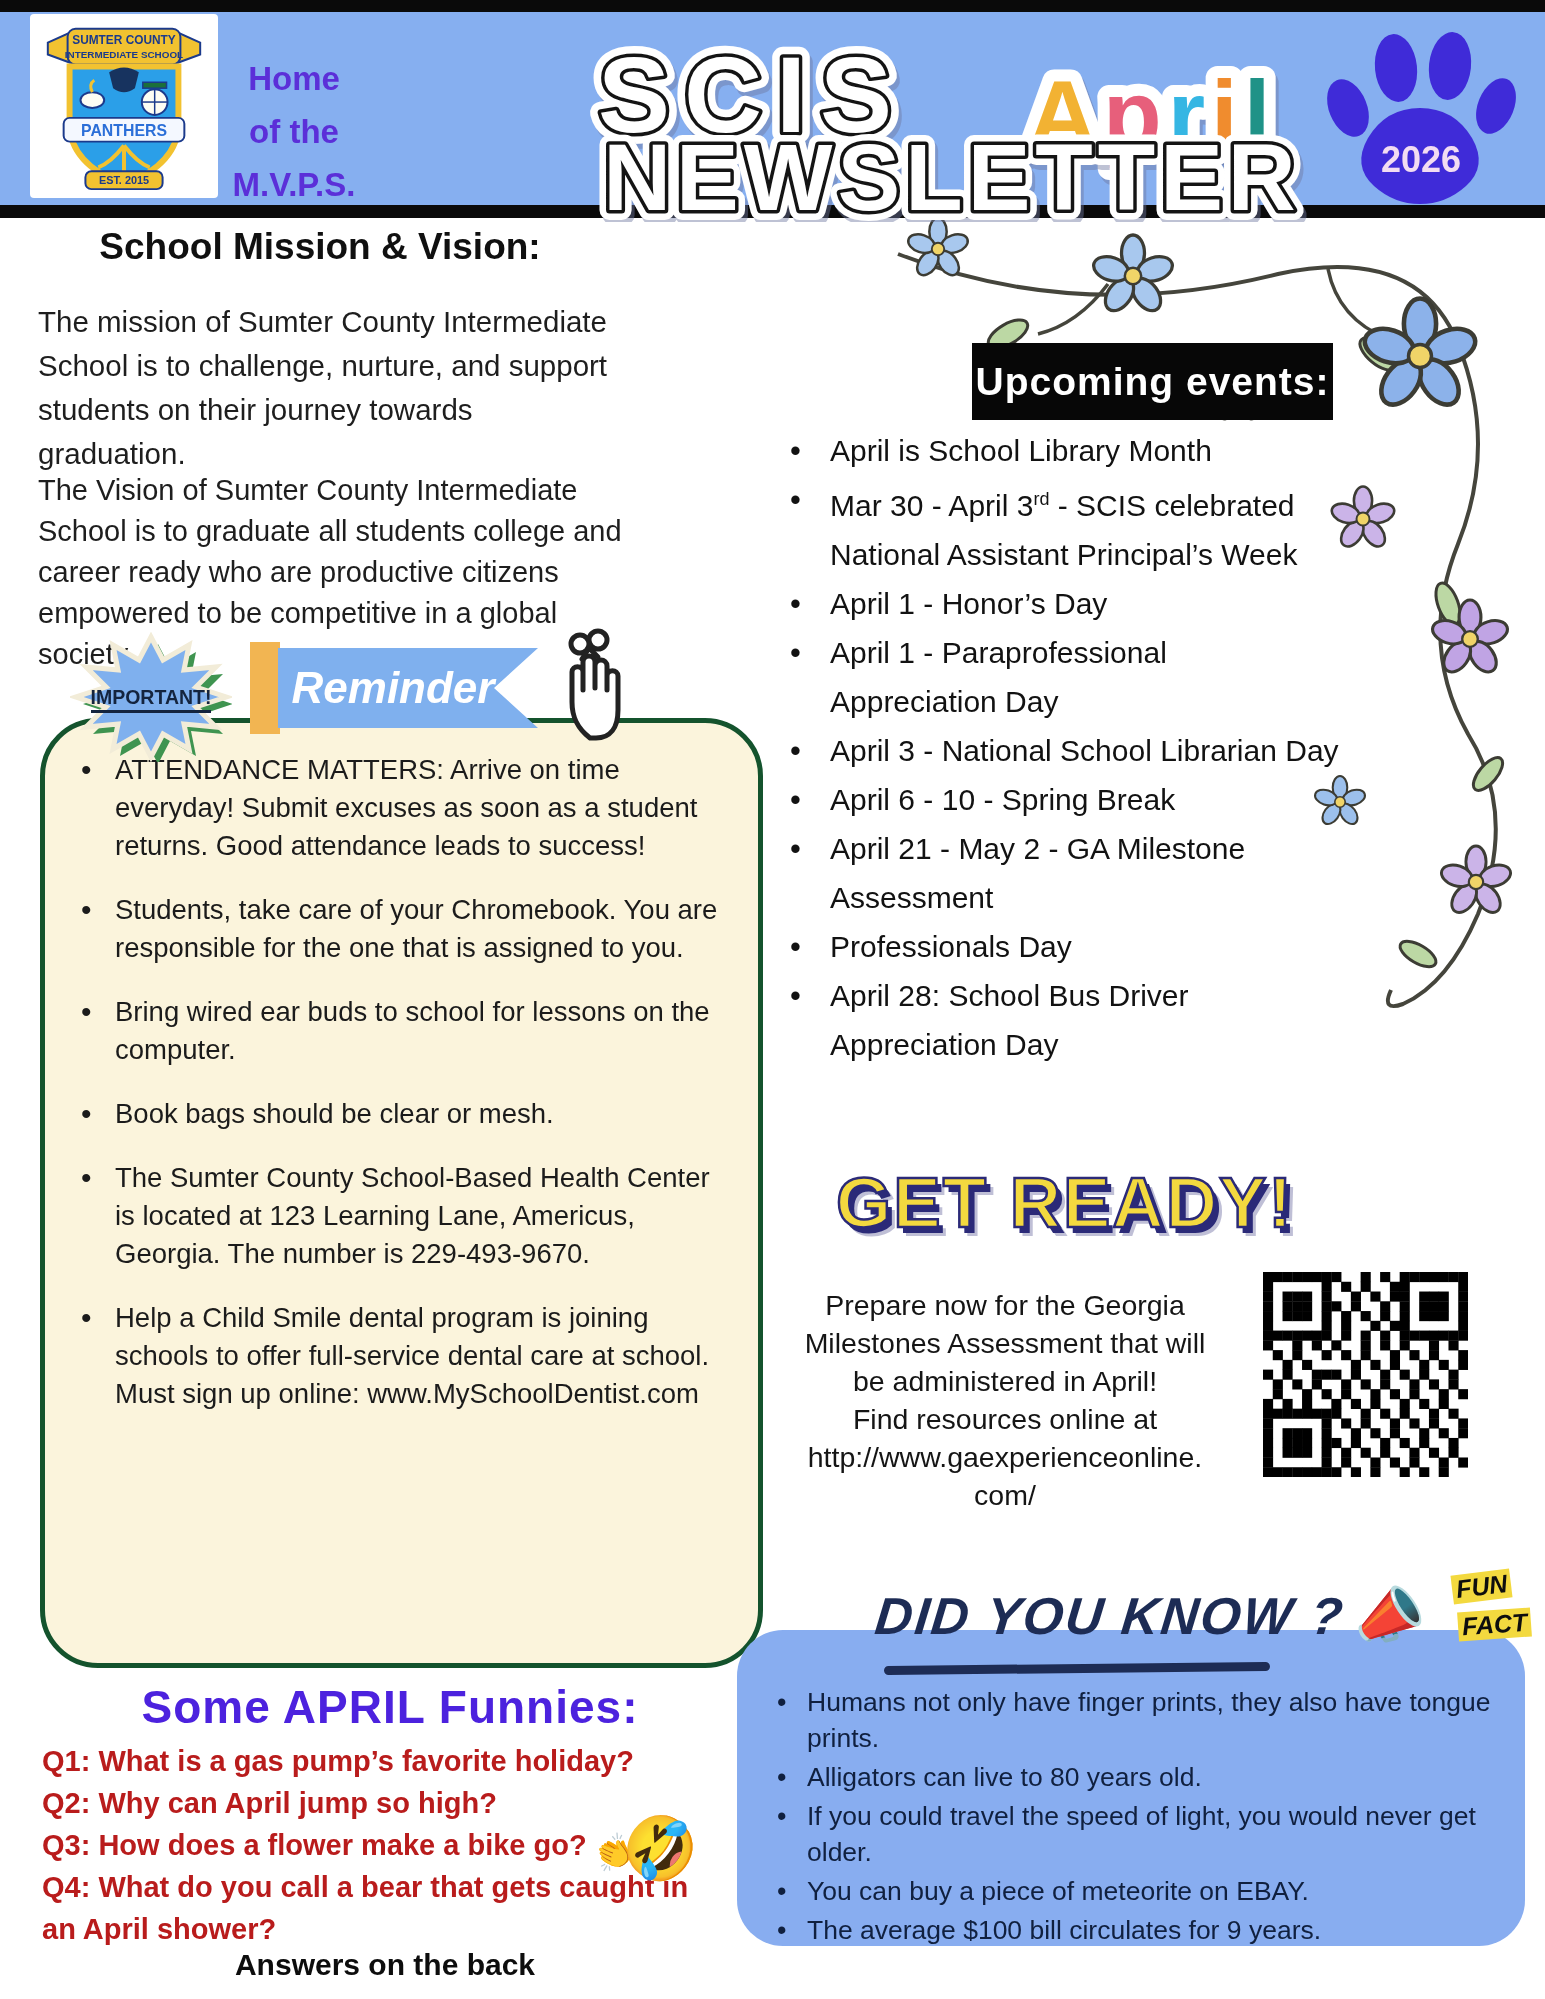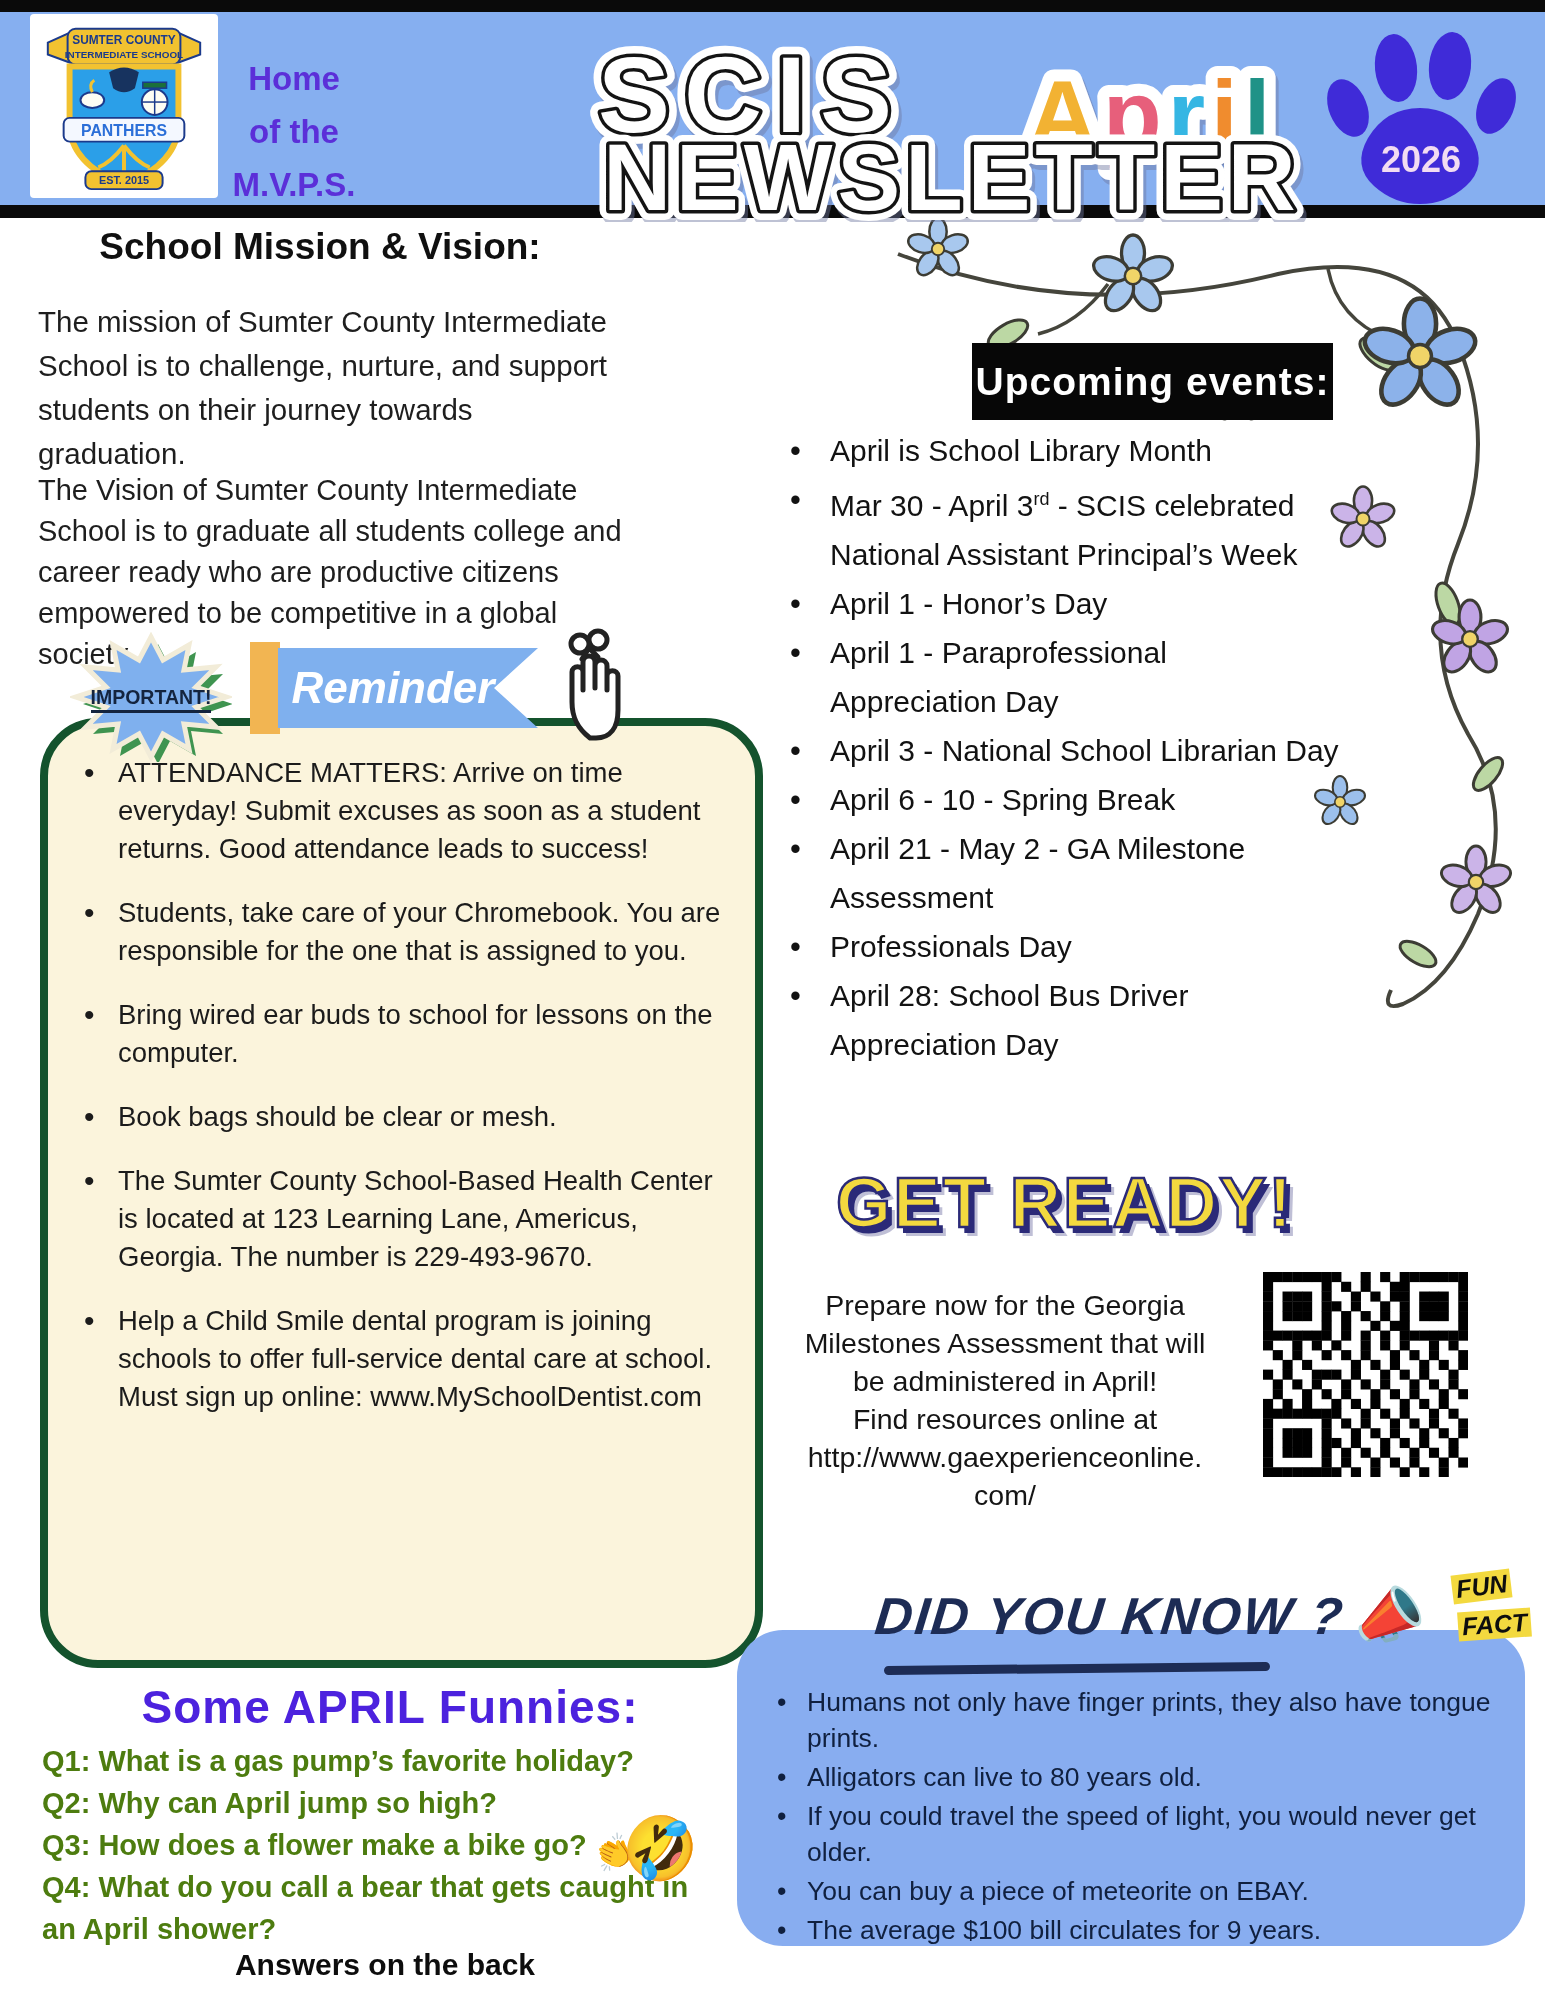--- a/index.html
+++ b/index.html
@@ -31,31 +31,31 @@
                    font-size:19.5px;font-weight:800;color:#14243e;}
   .important-label b{border-bottom:3px solid #14243e;padding-bottom:2px;font-weight:800;}
   .reminder-ribbon{position:absolute;left:250px;top:648px;width:288px;height:80px;z-index:4;}
   .ribbon-bar{position:absolute;left:0;top:-6px;width:30px;height:92px;background:#f2b552;}
   .ribbon-flag{position:absolute;left:28px;top:0;width:260px;height:80px;background:#7fb0ee;
                clip-path:polygon(0 0,100% 0,calc(100% - 44px) 50%,100% 100%,0 100%);
                display:flex;align-items:center;justify-content:center;}
   .ribbon-label{font-size:44px;font-weight:700;font-style:italic;color:#ffffff;padding-right:30px;}
   .hand-icon{position:absolute;left:560px;top:628px;width:88px;height:116px;z-index:4;}
   .reminder-box{position:absolute;left:40px;top:718px;width:723px;height:950px;box-sizing:border-box;
-                background:#fbf4dc;border:8px solid #14532d;border-radius:58px;
+                background:#fbf4dc;border:5px solid #14532d;border-radius:58px;
                 padding:28px 30px 18px 28px;z-index:2;}
   .rem-list{margin:0;padding:0;list-style:none;}
   .rem-list li{position:relative;padding-left:42px;font-size:27.5px;line-height:38px;
                color:#1b1b1b;margin-bottom:26px;}
   .rem-list li::before{content:"•";position:absolute;left:8px;top:0;font-size:30px;}
   .rem-list li:last-child{margin-bottom:0;}
   .funnies-head{position:absolute;left:60px;top:1680px;width:660px;text-align:center;
                 font-size:46px;font-weight:800;color:#4c22de;letter-spacing:1px;}
   .funnies-qs{position:absolute;left:42px;top:1740px;width:648px;font-size:29px;font-weight:700;
-              line-height:42px;color:#4d7c0f;}
+              line-height:42px;color:#b91c1c;}
   .funnies-emoji{position:absolute;left:596px;top:1812px;width:130px;height:100px;z-index:3;}
   .funnies-emoji .big{position:absolute;left:26px;top:0;font-size:62px;display:inline-block;transform:rotate(-8deg);}
   .funnies-emoji .small{position:absolute;left:-2px;top:22px;font-size:32px;display:inline-block;transform:rotate(-24deg);}
   .answers{position:absolute;left:105px;top:1948px;width:560px;text-align:center;
            font-size:30px;font-weight:700;color:#0d0d0d;}
   
   .vine{position:absolute;left:858px;top:214px;width:687px;height:880px;z-index:1;}
   .events-head{position:absolute;left:972px;top:343px;width:361px;height:77px;background:#070707;
                color:#ffffff;font-size:39px;font-weight:800;display:flex;align-items:center;
                justify-content:center;letter-spacing:1px;z-index:2;}

